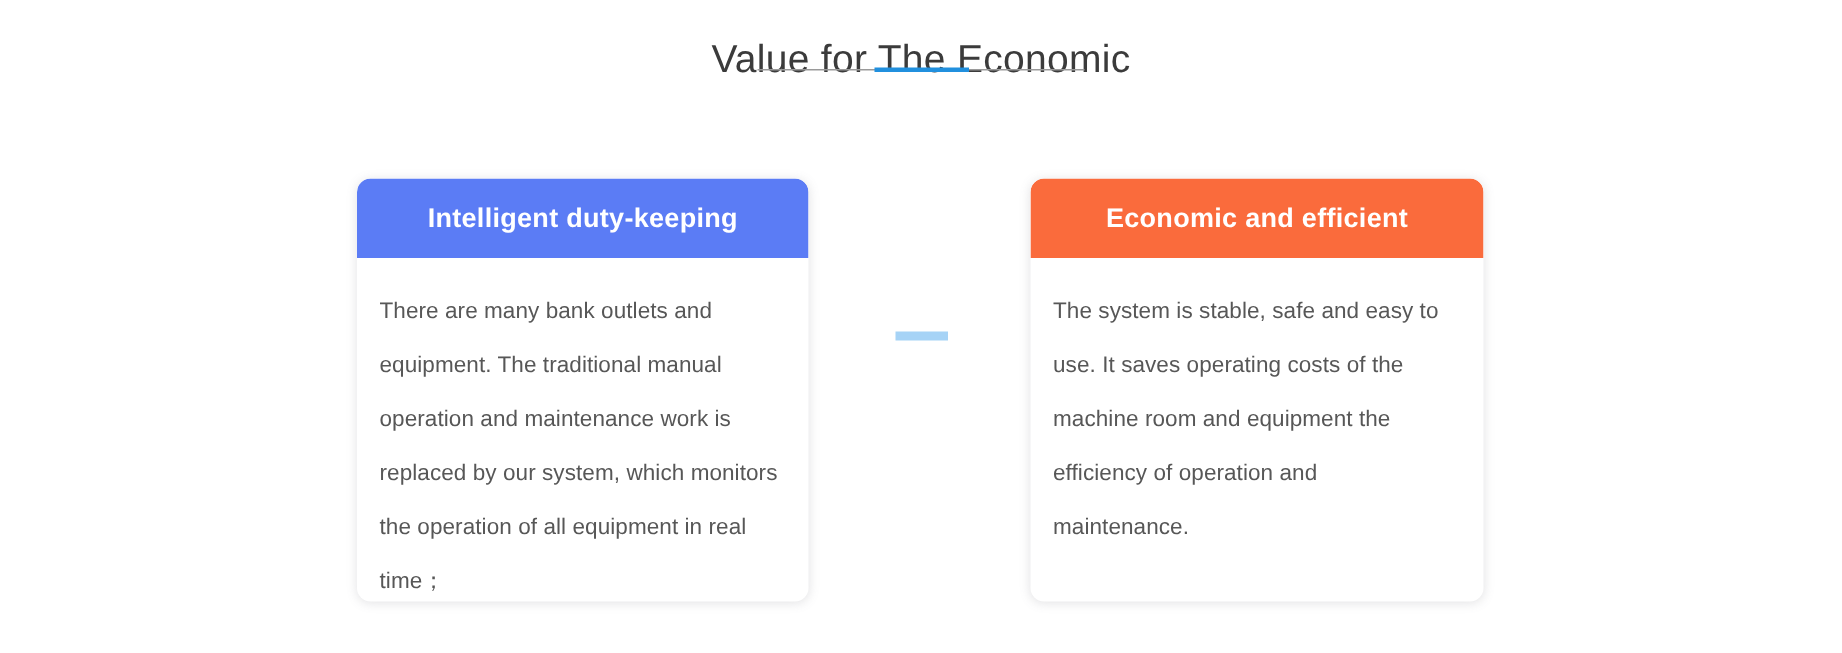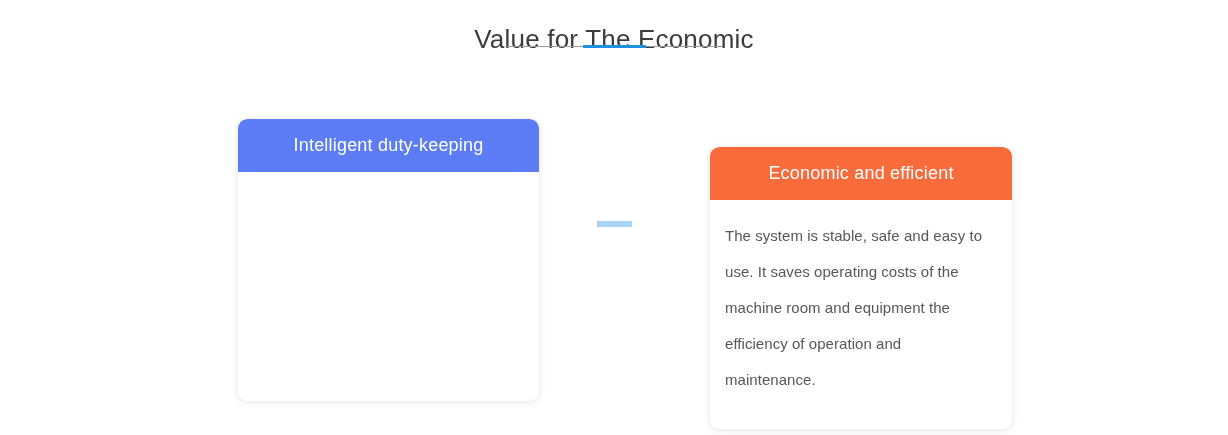--- a/index.html
+++ b/index.html
@@ -64,29 +64,29 @@
     top: 119px;
     width: 301px;
     height: 282px;
     background: #ffffff;
     border-radius: 9px;
     box-shadow: 0 1px 7px rgba(110, 110, 120, 0.20);
     overflow: hidden;
     box-sizing: border-box;
   }
   .card-left  { left: 238px; }
-  .card-right { left: 710px; width: 302px; margin-top: 28px; }
+  .card-right { left: 687px; width: 302px; }
 
   .card-header {
     height: 53px;
     line-height: 53px;
     text-align: center;
     color: #ffffff;
     font-size: 18px;
-    font-weight: 400;
+    font-weight: 700;
     letter-spacing: 0.2px;
     border-radius: 9px 9px 0 0;
   }
   .card-body {
     padding: 18px 16px 0 15px;
     font-size: 15px;
     line-height: 36px;
     color: #575757;
     letter-spacing: 0.05px;
   }
@@ -109,20 +109,23 @@
   <h2 class="section-title" style="color: rgb(59, 59, 59);">Value for The Economic</h2>
 </div>
 
 <div class="title-rule">
   <div class="title-rule-line" style="background: rgb(154, 154, 154);"></div>
   <div class="title-rule-accent" style="background: rgb(33, 144, 222);"></div>
 </div>
 
 <div class="card card-left">
   <div class="card-header" style="background: rgb(91, 124, 245);">Intelligent duty-keeping</div>
+  <div class="card-body">
+    <p>There are many bank outlets and equipment. The traditional manual operation and maintenance work is replaced by our system, which monitors the operation of all equipment in real time；</p>
+  </div>
 </div>
 
 <div class="connector" style="background: rgb(166, 211, 246);"></div>
 
 <div class="card card-right">
   <div class="card-header" style="background: rgb(250, 107, 60);">Economic and efficient</div>
   <div class="card-body">
     <p>The system is stable, safe and easy to use. It saves operating costs of the machine room and equipment the efficiency of operation and maintenance.</p>
   </div>
 </div>

